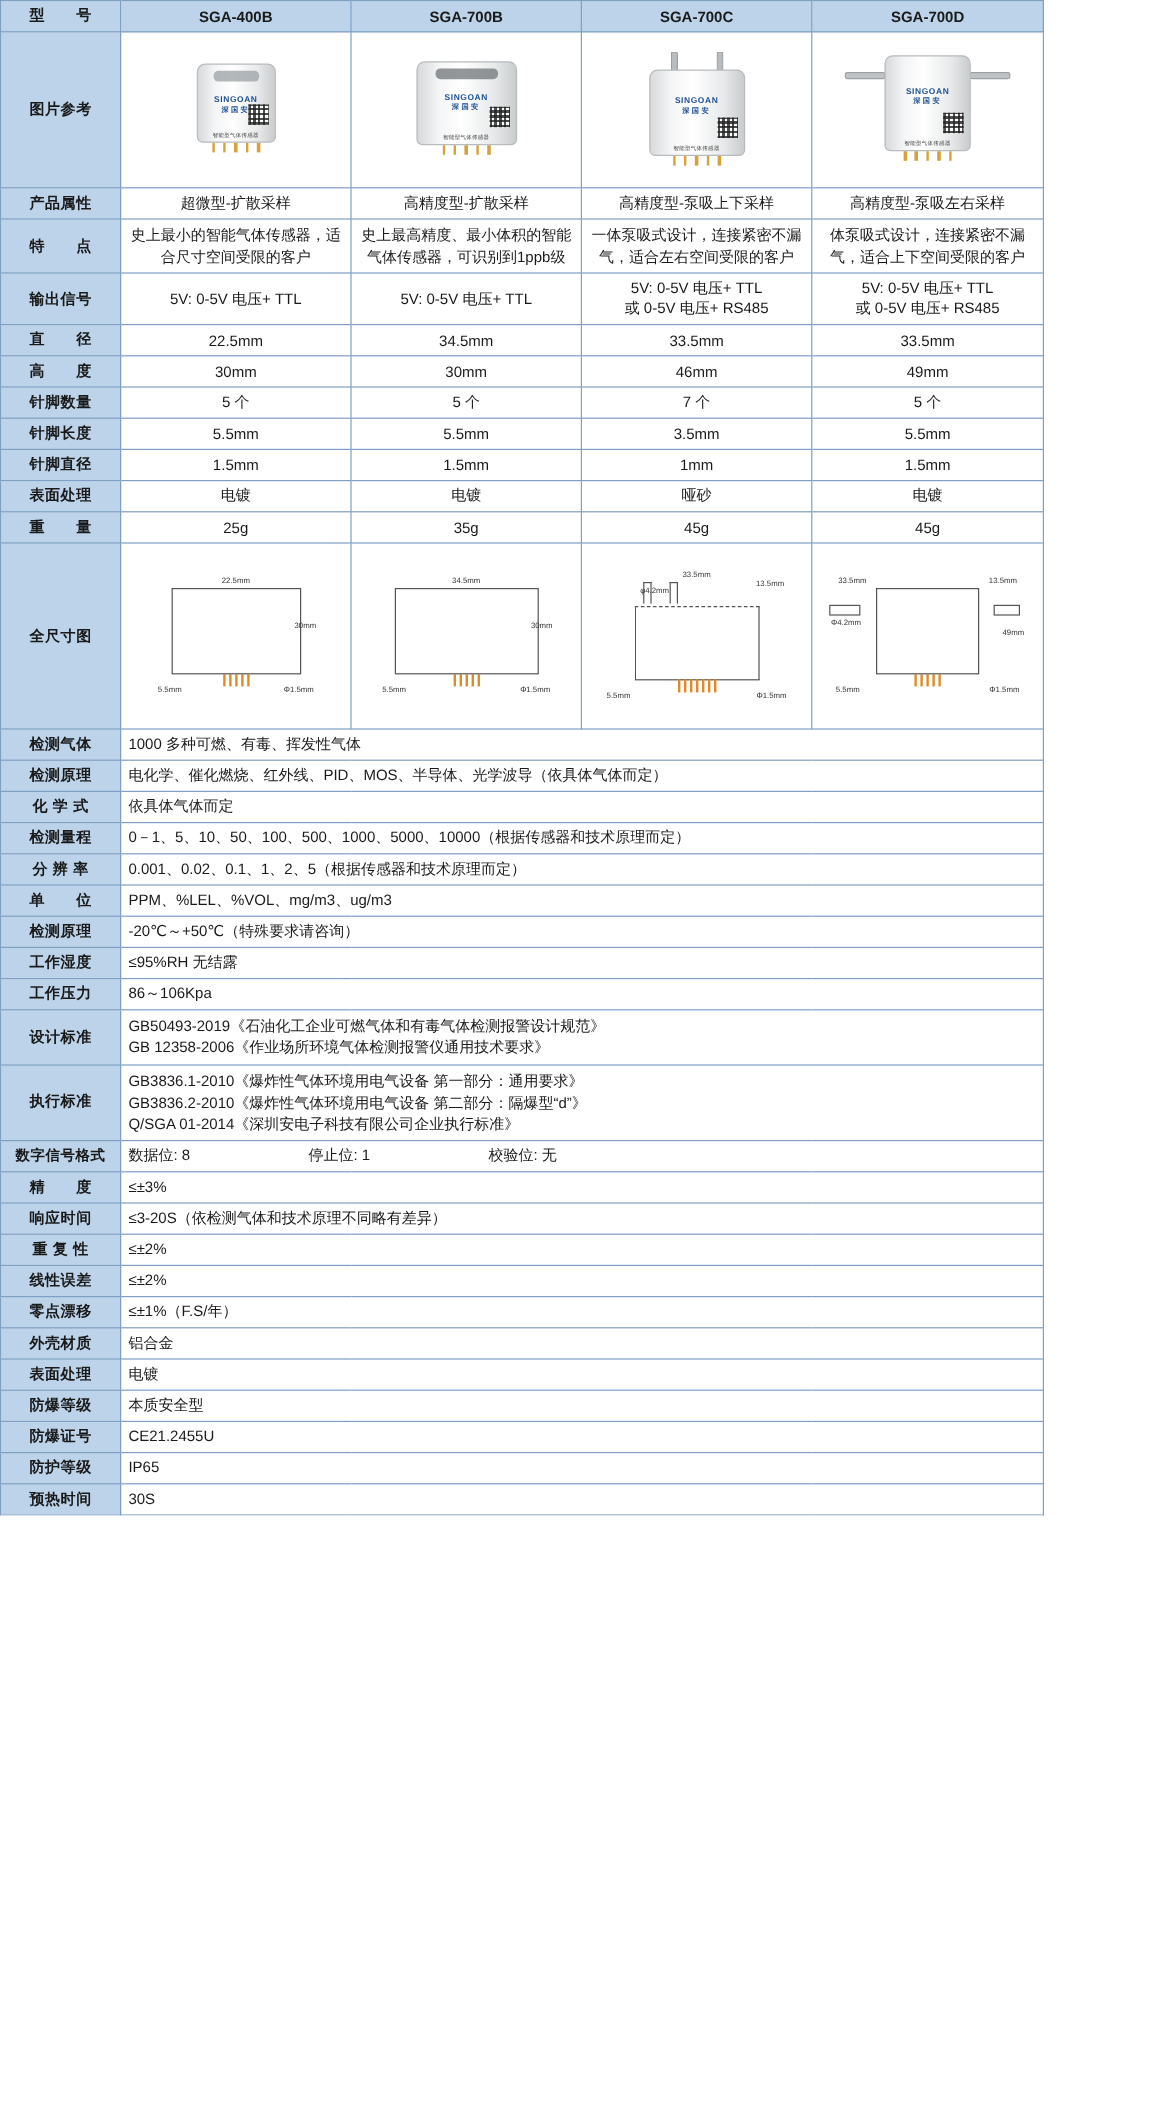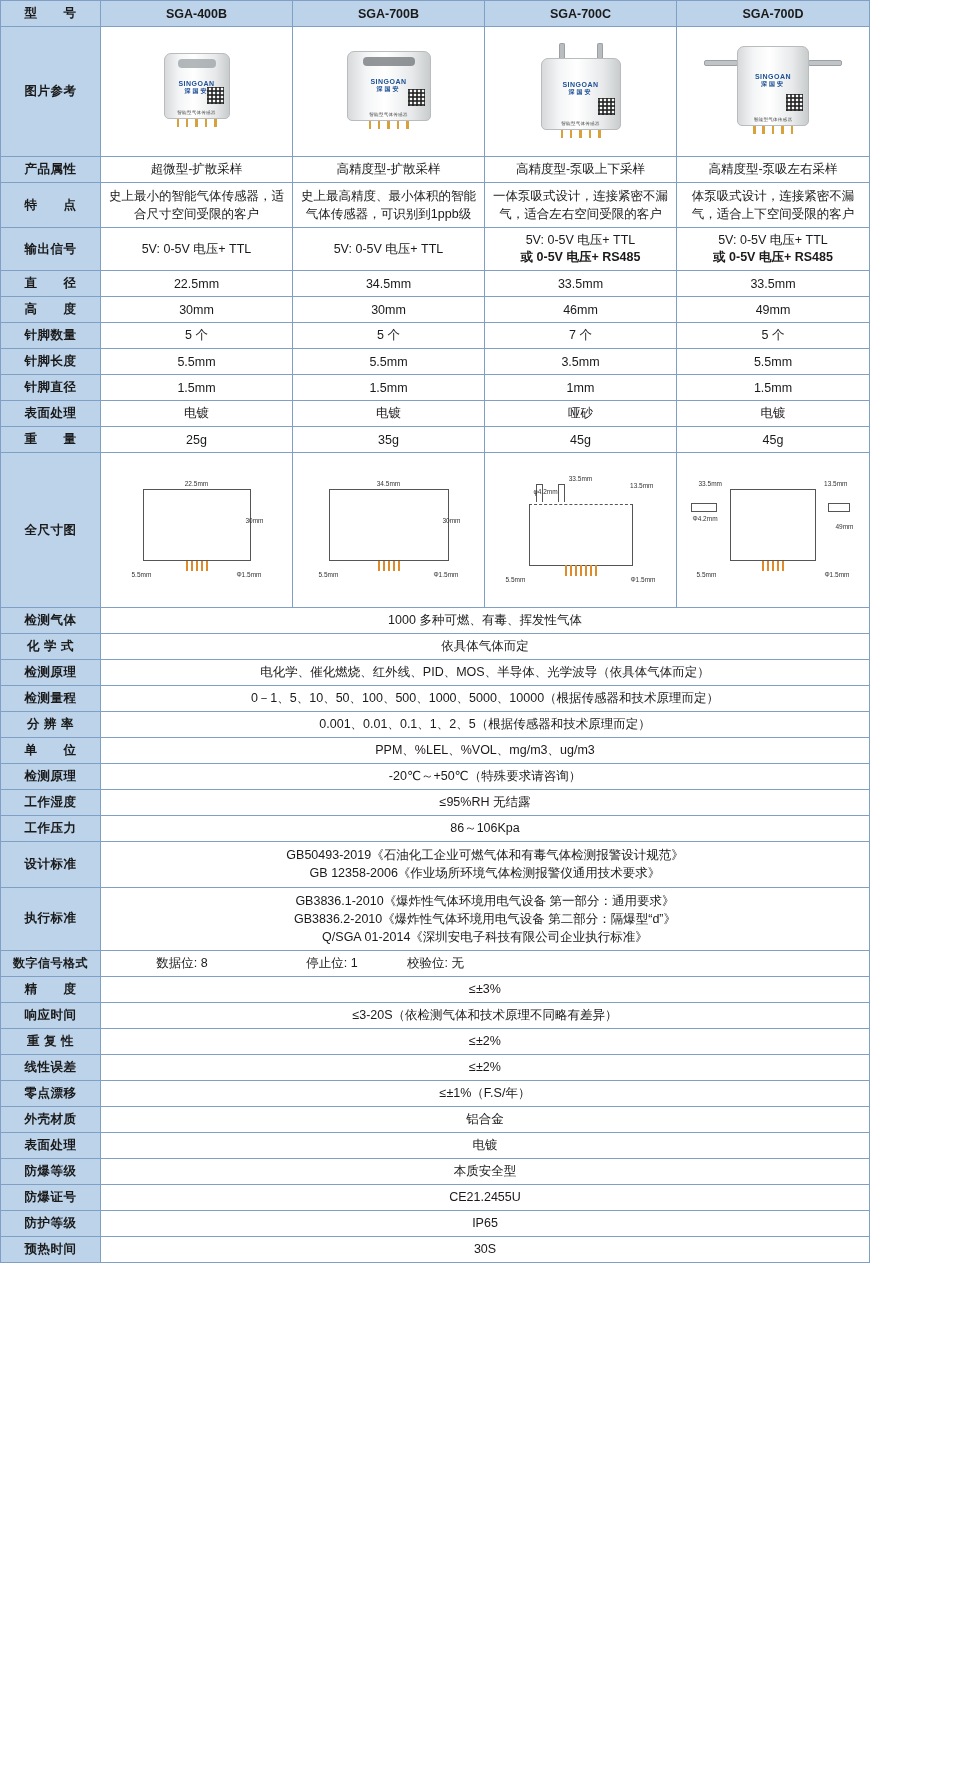--- a/index.html
+++ b/index.html
@@ -41,25 +41,25 @@
     background: #bcd3ea;
     text-align: center;
     font-weight: bold;
     font-size: 13px;
     color: #111;
   }
   td.ctr {
     text-align: center;
   }
   td.lft {
-    text-align: center;
+    text-align: left;
     padding-left: 8px;
   }
   .multi { line-height: 1.45; }
-  .bold { font-weight: bold; }
+  .bold { font-weight: normal; }
 
   
   .prodcell {
     height: 130px;
     text-align: center;
     vertical-align: middle;
     padding: 4px;
   }
   .sensor-wrap {
     display: inline-block;
@@ -442,34 +442,34 @@
         </div>
       </div>
     </td>
   </tr>
 
   <tr>
     <td class="lbl">检测气体</td>
     <td class="lft" colspan="4">1000 多种可燃、有毒、挥发性气体</td>
   </tr>
   <tr>
+    <td class="lbl">检测原理</td>
+    <td class="lft" colspan="4">电化学、催化燃烧、红外线、PID、MOS、半导体、光学波导（依具体气体而定）</td>
+  </tr>
+  <tr>
     <td class="lbl">化 学 式</td>
     <td class="lft" colspan="4">依具体气体而定</td>
   </tr>
   <tr>
-    <td class="lbl">检测原理</td>
-    <td class="lft" colspan="4">电化学、催化燃烧、红外线、PID、MOS、半导体、光学波导（依具体气体而定）</td>
-  </tr>
-  <tr>
     <td class="lbl">检测量程</td>
     <td class="lft" colspan="4">0－1、5、10、50、100、500、1000、5000、10000（根据传感器和技术原理而定）</td>
   </tr>
   <tr>
     <td class="lbl">分 辨 率</td>
-    <td class="lft" colspan="4">0.001、0.01、0.1、1、2、5（根据传感器和技术原理而定）</td>
+    <td class="lft" colspan="4">0.001、0.02、0.1、1、2、5（根据传感器和技术原理而定）</td>
   </tr>
   <tr>
     <td class="lbl">单　　位</td>
     <td class="lft" colspan="4">PPM、%LEL、%VOL、mg/m3、ug/m3</td>
   </tr>
   <tr>
     <td class="lbl">检测原理</td>
     <td class="lft" colspan="4">-20℃～+50℃（特殊要求请咨询）</td>
   </tr>
   <tr>

